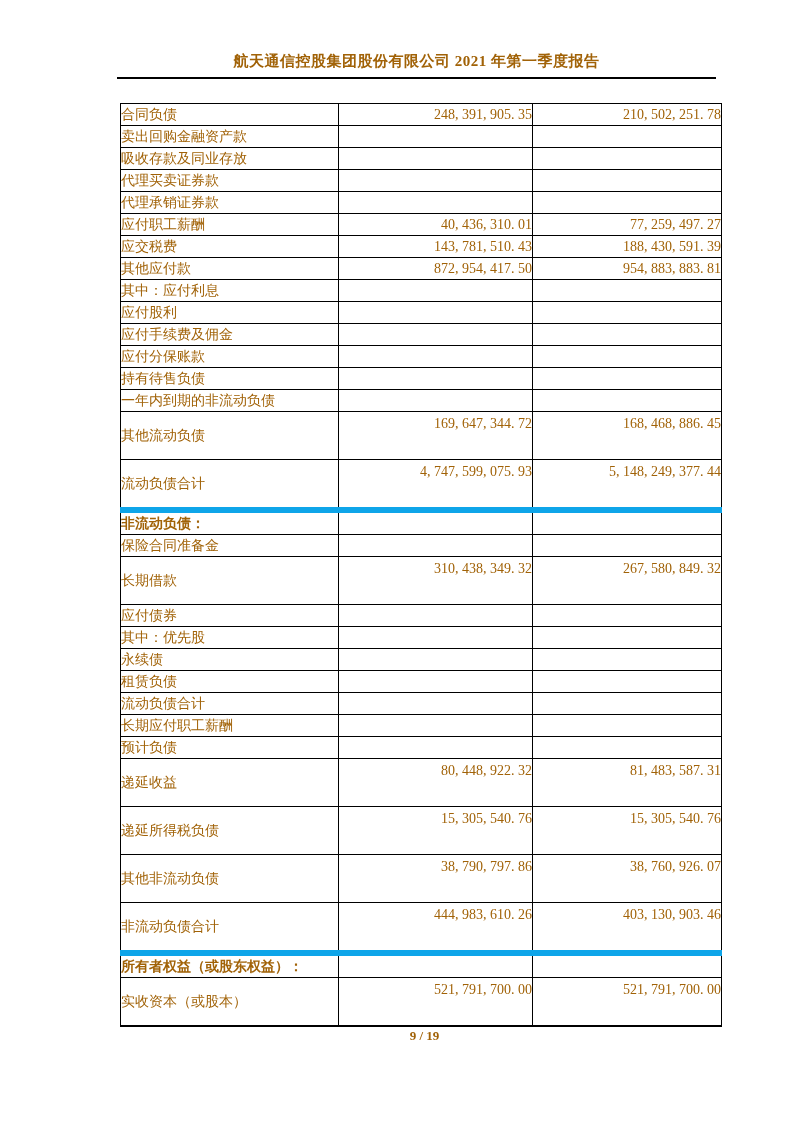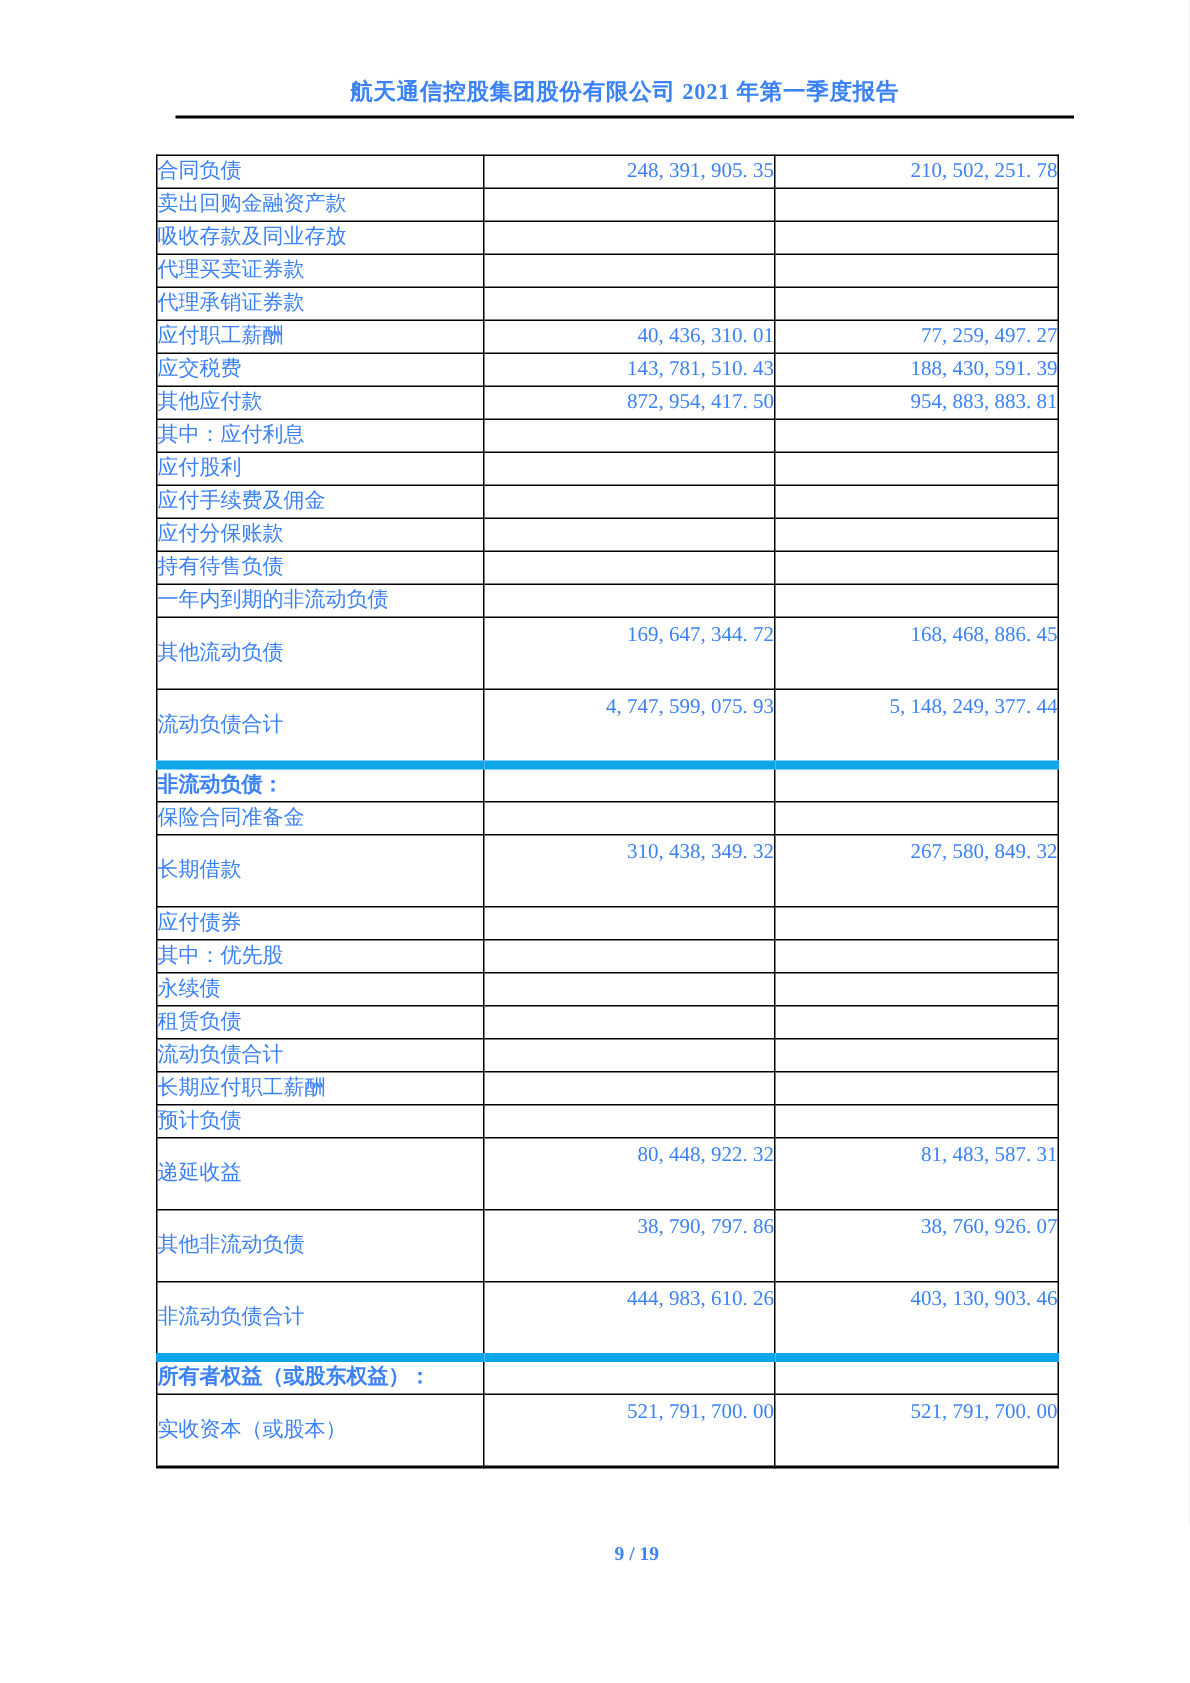--- a/index.html
+++ b/index.html
@@ -7,38 +7,38 @@
     padding: 0;
     background: #e8e8e8;
   }
   .page {
     position: relative;
     width: 793px;
     height: 1122px;
     background: #ffffff;
     margin: 0 auto;
     font-family: "Liberation Serif", "DejaVu Serif", serif;
-    color: #3b82f6;
+    color: #a16207;
     overflow: hidden;
   }
   .doc-header {
     position: absolute;
     left: 117px;
     top: 52px;
     width: 599px;
     text-align: center;
     font-size: 15px;
     font-weight: bold;
     letter-spacing: 0.5px;
     padding-bottom: 6px;
     border-bottom: 2px solid #000000;
   }
   .table-wrap {
     position: absolute;
-    left: 104px;
+    left: 120px;
     top: 103px;
   }
   table.fin {
     border-collapse: collapse;
     table-layout: fixed;
     width: 601px;
     border: 1px solid #000000;
     border-bottom: 2px solid #000000;
   }
   table.fin td {
@@ -219,20 +219,25 @@
             <td class="lbl ind1">预计负债</td>
             <td class="val"></td>
             <td class="val"></td>
           </tr>
           <tr class="tall">
             <td class="lbl ind1">递延收益</td>
             <td class="val">80, 448, 922. 32</td>
             <td class="val">81, 483, 587. 31</td>
           </tr>
           <tr class="tall">
+            <td class="lbl ind1">递延所得税负债</td>
+            <td class="val">15, 305, 540. 76</td>
+            <td class="val">15, 305, 540. 76</td>
+          </tr>
+          <tr class="tall">
             <td class="lbl ind1">其他非流动负债</td>
             <td class="val">38, 790, 797. 86</td>
             <td class="val">38, 760, 926. 07</td>
           </tr>
           <tr class="tall">
             <td class="lbl ind3">非流动负债合计</td>
             <td class="val">444, 983, 610. 26</td>
             <td class="val">403, 130, 903. 46</td>
           </tr>
           <tr class="section">

